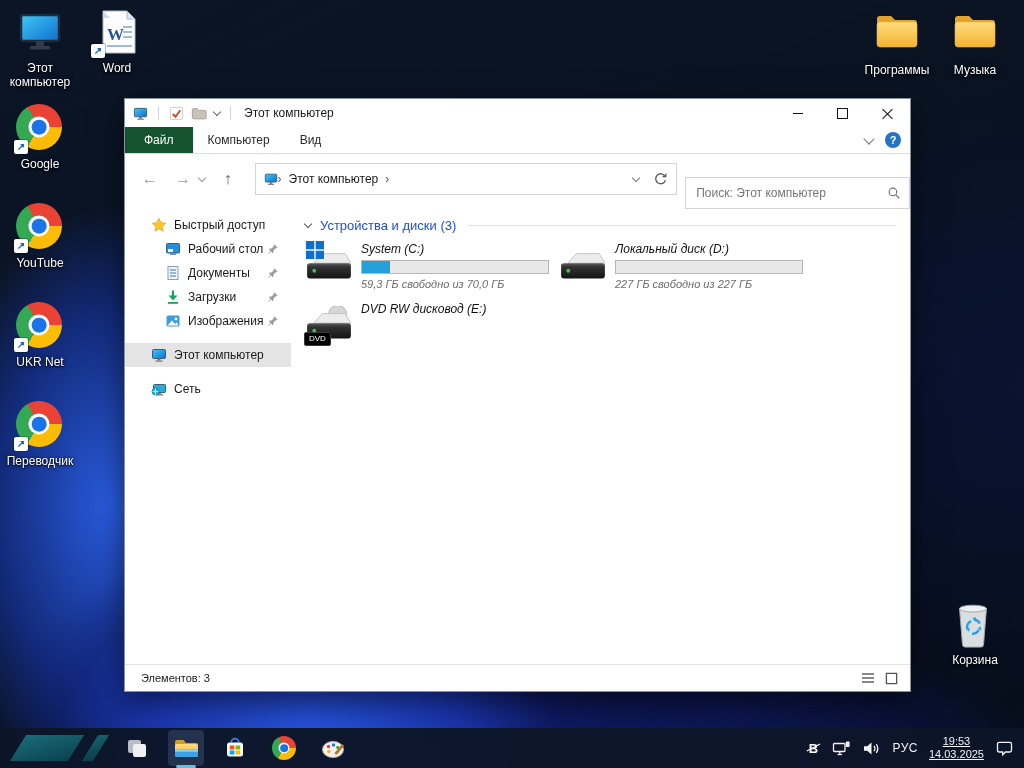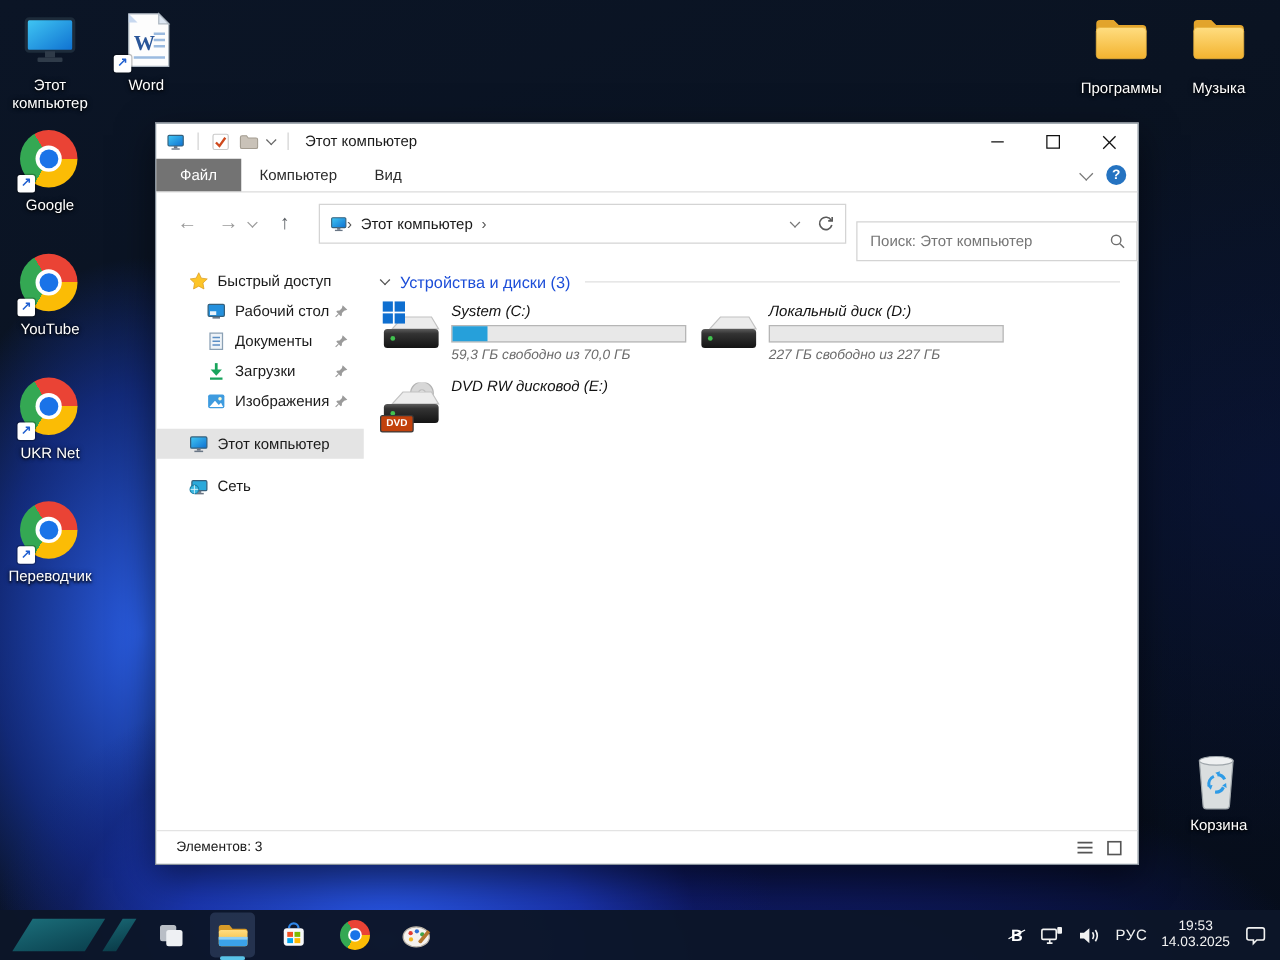--- a/index.html
+++ b/index.html
@@ -42,21 +42,21 @@
   .title-text{font-size:12px;color:#1a1a1a;margin-left:10px;}
   .win-controls{position:absolute;right:0;top:0;height:28px;display:flex;}
   .win-btn{width:45px;height:28px;display:flex;align-items:center;justify-content:center;}
   .min-glyph{width:10px;height:1px;background:#111;}
   .max-glyph{width:9px;height:9px;border:1px solid #111;}
   .close-glyph{position:relative;width:11px;height:11px;}
   .close-glyph::before,.close-glyph::after{content:"";position:absolute;left:5px;top:-1px;width:1px;height:14px;background:#111;}
   .close-glyph::before{transform:rotate(45deg);} .close-glyph::after{transform:rotate(-45deg);}
   .tabs-row{height:26px;display:flex;border-bottom:1px solid #dcdcdc;position:relative;flex-shrink:0;}
   .tab{padding:0 15px;font-size:12px;display:flex;align-items:center;color:#2b2b2b;}
-  .tab.file{background:#737373;color:#fff;padding:4px 19px;}
+  .tab.file{background:#14532d;color:#fff;padding:4px 19px;}
   .ribbon-right{position:absolute;right:9px;top:0;height:26px;display:flex;align-items:center;gap:12px;}
   .chev{width:7px;height:7px;border-right:1.5px solid #777;border-bottom:1.5px solid #777;transform:rotate(45deg);margin-top:-3px;}
   .chev.sm{width:5px;height:5px;}
   .help-circle{width:16px;height:16px;border-radius:50%;background:#2573c1;color:#fff;font-size:11px;
     font-weight:bold;display:flex;align-items:center;justify-content:center;}
   .toolbar{height:50px;display:flex;align-items:center;padding-left:14px;flex-shrink:0;}
   .nav-glyph{font-size:16px;color:#9a9a9a;width:22px;text-align:center;line-height:1;}
   .nav-glyph.dark{color:#5f6368;}
   .addr-box{width:415px;height:30px;border:1px solid #d4d4d4;display:flex;align-items:center;
     padding:0 8px;margin-left:16px;background:#fff;}
@@ -80,39 +80,39 @@
   .group-title{font-size:13px;color:#1d4ed8;margin-left:9px;}
   .group-line{flex:1;height:1px;background:#e0e0e0;margin-left:12px;margin-right:4px;}
   .drives-row{display:flex;margin-top:9px;}
   .drive-tile{display:flex;width:254px;}
   .drive-icon{width:48px;height:42px;position:relative;flex-shrink:0;margin-top:2px;}
   .drive-meta{margin-left:8px;display:flex;flex-direction:column;font-style:italic;}
   .drive-name{font-size:12px;color:#111;line-height:15px;}
   .drive-bar{width:186px;height:12px;border:1px solid #b6b6b6;background:#e8e8e8;margin-top:3px;}
   .drive-bar-fill{height:100%;background:#26a0da;}
   .drive-free{font-size:11px;color:#6b6b6b;margin-top:4px;}
-  .dvd-badge{position:absolute;left:-1px;bottom:0;background:#c2410c;color:#fff;font-size:8px;
-    font-weight:bold;padding:2px 4px;border-radius:2px;border:1px solid #3a3a3a;line-height:1;}
+  .dvd-badge{position:absolute;left:-1px;bottom:0;background:#000000;color:#fff;font-size:8px;
+    font-weight:normal;padding:2px 4px;border-radius:2px;border:1px solid #3a3a3a;line-height:1;}
   .statusbar{height:26px;border-top:1px solid #e3e3e3;display:flex;align-items:center;
     padding:0 12px 0 16px;font-size:11px;color:#1a1a1a;flex-shrink:0;}
   .status-views{margin-left:auto;display:flex;gap:10px;align-items:center;}
   
   .taskbar{position:absolute;left:0;bottom:0;width:1024px;height:40px;background:rgba(12,22,40,.97);}
   .corner-logo{position:absolute;left:14px;top:7px;width:100px;height:26px;}
   .cl-a{position:absolute;left:4px;top:0;width:58px;height:26px;transform:skewX(-32deg);
     background:linear-gradient(160deg,#1a6b77 0%,#0b4250 100%);}
   .cl-b{position:absolute;left:76px;top:0;width:11px;height:26px;transform:skewX(-32deg);
     background:linear-gradient(160deg,#17626f 0%,#0a3c49 100%);}
   .tb-icons{position:absolute;left:119px;top:2px;height:36px;display:flex;gap:13px;align-items:center;}
   .tb-btn{width:36px;height:36px;border-radius:4px;display:flex;align-items:center;justify-content:center;position:relative;}
   .tb-btn.active{background:rgba(130,160,210,.20);}
   .tb-underline{position:absolute;left:8px;bottom:-2px;width:20px;height:3px;background:#59c3e8;border-radius:2px;}
   .tray{position:absolute;right:10px;top:0;height:40px;display:flex;align-items:center;gap:11px;color:#f2f2f2;}
   .tray-lang{font-size:12px;letter-spacing:.5px;}
-  .tray-clock{font-size:11px;line-height:13px;text-align:center;}
+  .tray-clock{font-size:11px;line-height:13px;text-align:center;text-decoration:underline;}
   .tray-b{position:relative;width:16px;height:16px;font-size:13px;font-weight:bold;color:#fff;
     display:flex;align-items:center;justify-content:center;}
   .tray-b::before{content:"";position:absolute;left:1px;top:7px;width:15px;height:1.3px;background:#fff;transform:rotate(-28deg);}
   .chrome.small{width:24px;height:24px;}
 </style>
 </head>
 <body>
 
 <svg width="0" height="0" style="position:absolute" aria-hidden="true">
   <defs>

